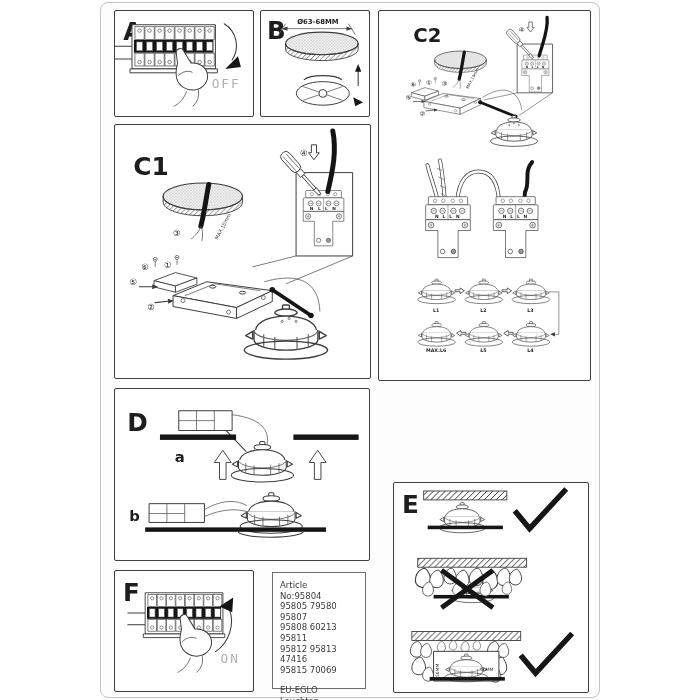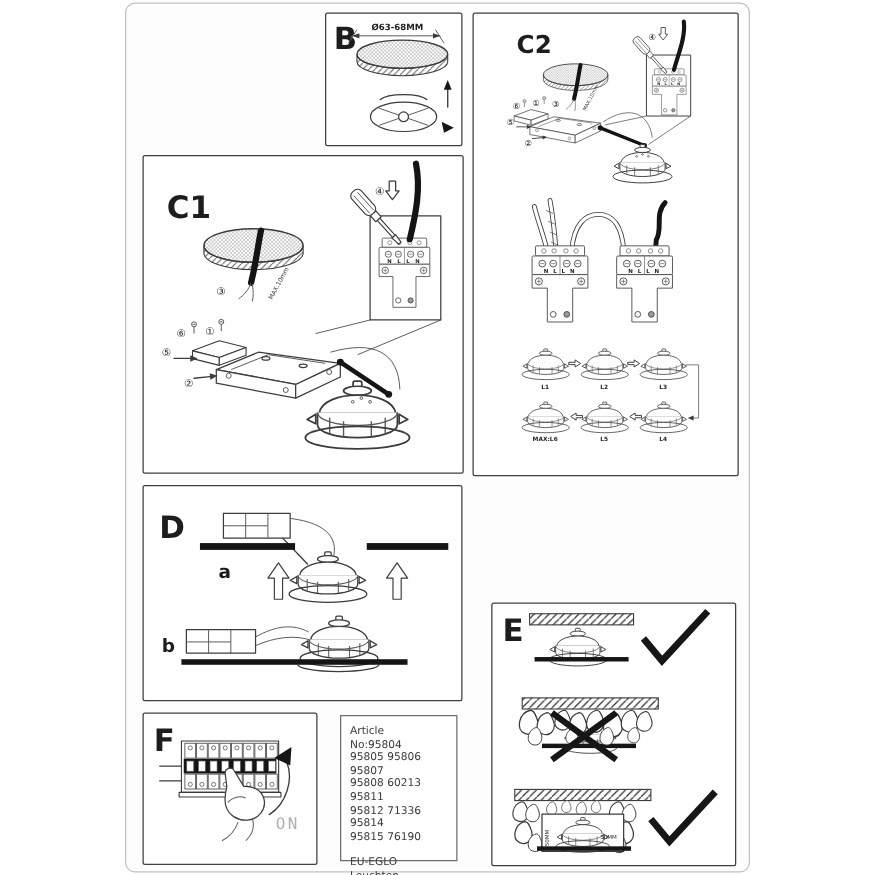--- a/index.html
+++ b/index.html
@@ -171,20 +171,36 @@
     </g>
     <g id="g-check">
       <path class="ck" d="M0,22 L15,40 L52,0"></path>
     </g>
   </defs>
 </svg>
 
 <div class="stage">
 <div class="page">
 
+  <section class="panel" style="left:13px;top:7px;width:140px;height:107px">
+    <svg viewBox="0 0 140 107">
+      <text class="plabel" x="8" y="30">A</text>
+      <g transform="translate(10,16)">
+            <use href="#g-breaker"></use>
+          </g>
+      <g transform="translate(62,42) rotate(-12)">
+            <use href="#g-hand"></use>
+          </g>
+      <g>
+        <path class="ln" stroke-width="1.5" d="M111,13 C124,21 127,38 119,50"></path>
+        <polygon fill="#161616" points="112,59 125,46 128,57"></polygon>
+      </g>
+      <text class="state" x="113" y="78" text-anchor="middle">OFF</text>
+    </svg>
+  </section>
 
   <section class="panel" style="left:159px;top:7px;width:110px;height:107px">
     <svg viewBox="0 0 110 107">
       <text class="plabel" x="6" y="29">B</text>
       <g>
         <text class="dim" x="58" y="13" text-anchor="middle">Ø63-68MM</text>
         <line class="thin" x1="21" y1="18" x2="93" y2="18"></line>
         <polygon fill="#3c3c3c" points="21,18 27,15.8 27,20.2"></polygon>
         <polygon fill="#3c3c3c" points="93,18 87,15.8 87,20.2"></polygon>
         <line class="thin" x1="18" y1="24" x2="25" y2="13"></line>
@@ -568,24 +584,24 @@
       <g>
         <path class="ln" stroke-width="1.5" d="M102,82 C116,73 122,53 116,39"></path>
         <polygon fill="#161616" points="120,27 106,36 119,42"></polygon>
       </g>
       <text class="state" x="117" y="94" text-anchor="middle">ON</text>
     </svg>
   </section>
 
   <section class="infobox" style="left:171px;top:569px;width:94px;height:117px">
     <div>Article No:95804</div>
-    <div>95805 95806 95807</div>
+    <div>95805 79580 95807</div>
     <div>95808 60213 95811</div>
-    <div>95812 71336 95814</div>
-    <div>95815 76190</div>
+    <div>95812 95813 47416</div>
+    <div>95815 70069</div>
     <div class="infospacer"></div>
     <div>EU-EGLO Leuchten</div>
     <div>GmbH,</div>
     <div>Heiligkreuz 22,6136</div>
 
   </section>
 
 </div>
 </div>
 

